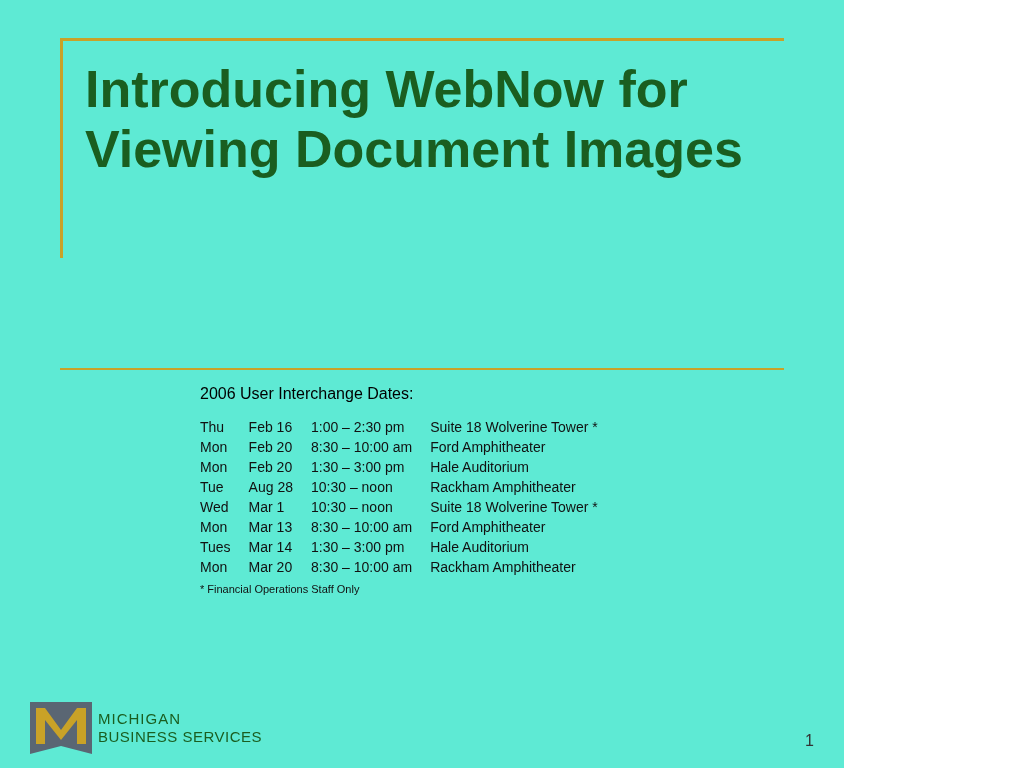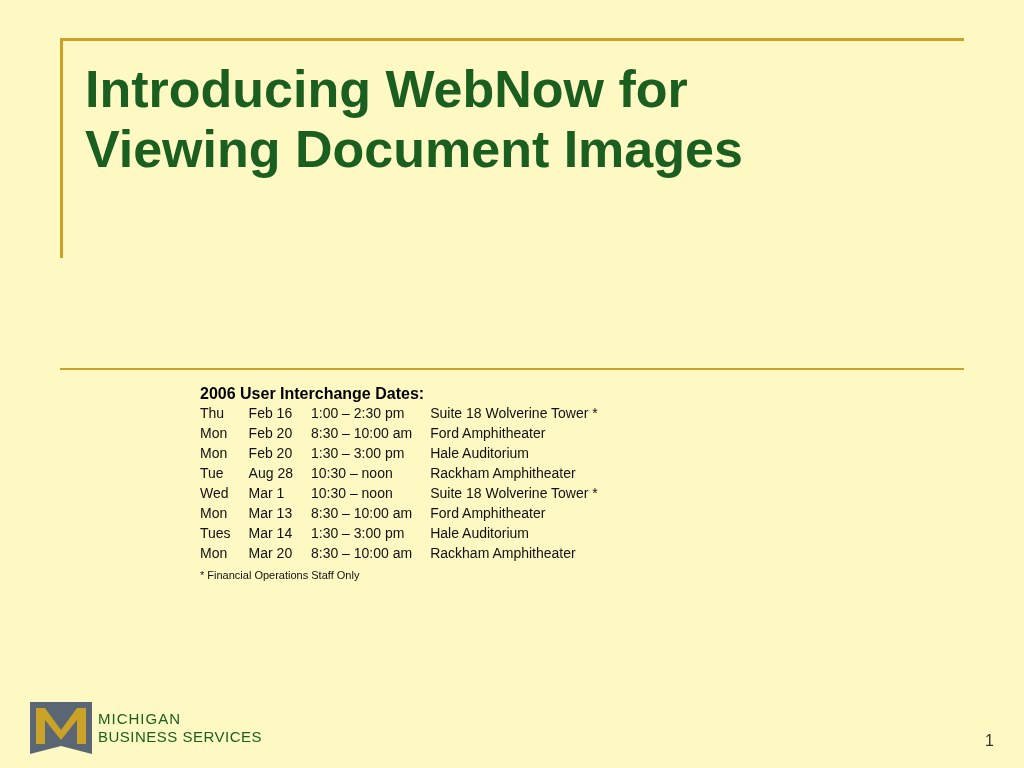--- a/index.html
+++ b/index.html
@@ -11,23 +11,23 @@
     body {
       background: #fff;
       font-family: Arial, sans-serif;
       width: 1024px;
       height: 768px;
       overflow: hidden;
       position: relative;
     }
 
     .slide {
-      width: 1024px;
+      width: 844px;
       height: 768px;
-      background: #fef9c3;
+      background: #5eead4;
       position: relative;
       padding: 0;
     }
 
     
     .top-border {
       position: absolute;
       top: 38px;
       left: 60px;
       right: 60px;
@@ -72,23 +72,23 @@
 
     .content-area {
       position: absolute;
       top: 385px;
       left: 200px;
       right: 60px;
     }
 
     .section-title {
       font-size: 16px;
-      font-weight: bold;
+      font-weight: normal;
       color: #000;
-      margin-bottom: 0;
+      margin-bottom: 14px;
       font-family: Arial, sans-serif;
     }
 
     .schedule-table {
       border-collapse: collapse;
       font-size: 14px;
       color: #111;
       font-family: Arial, sans-serif;
     }
 

